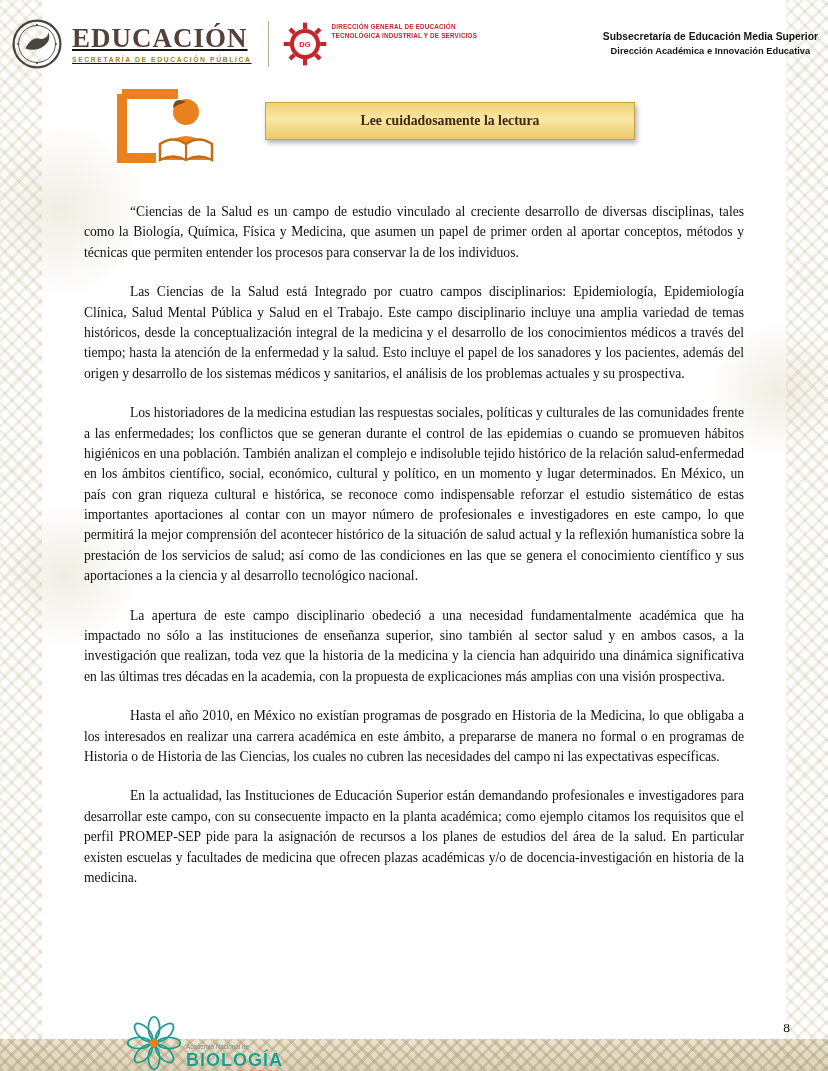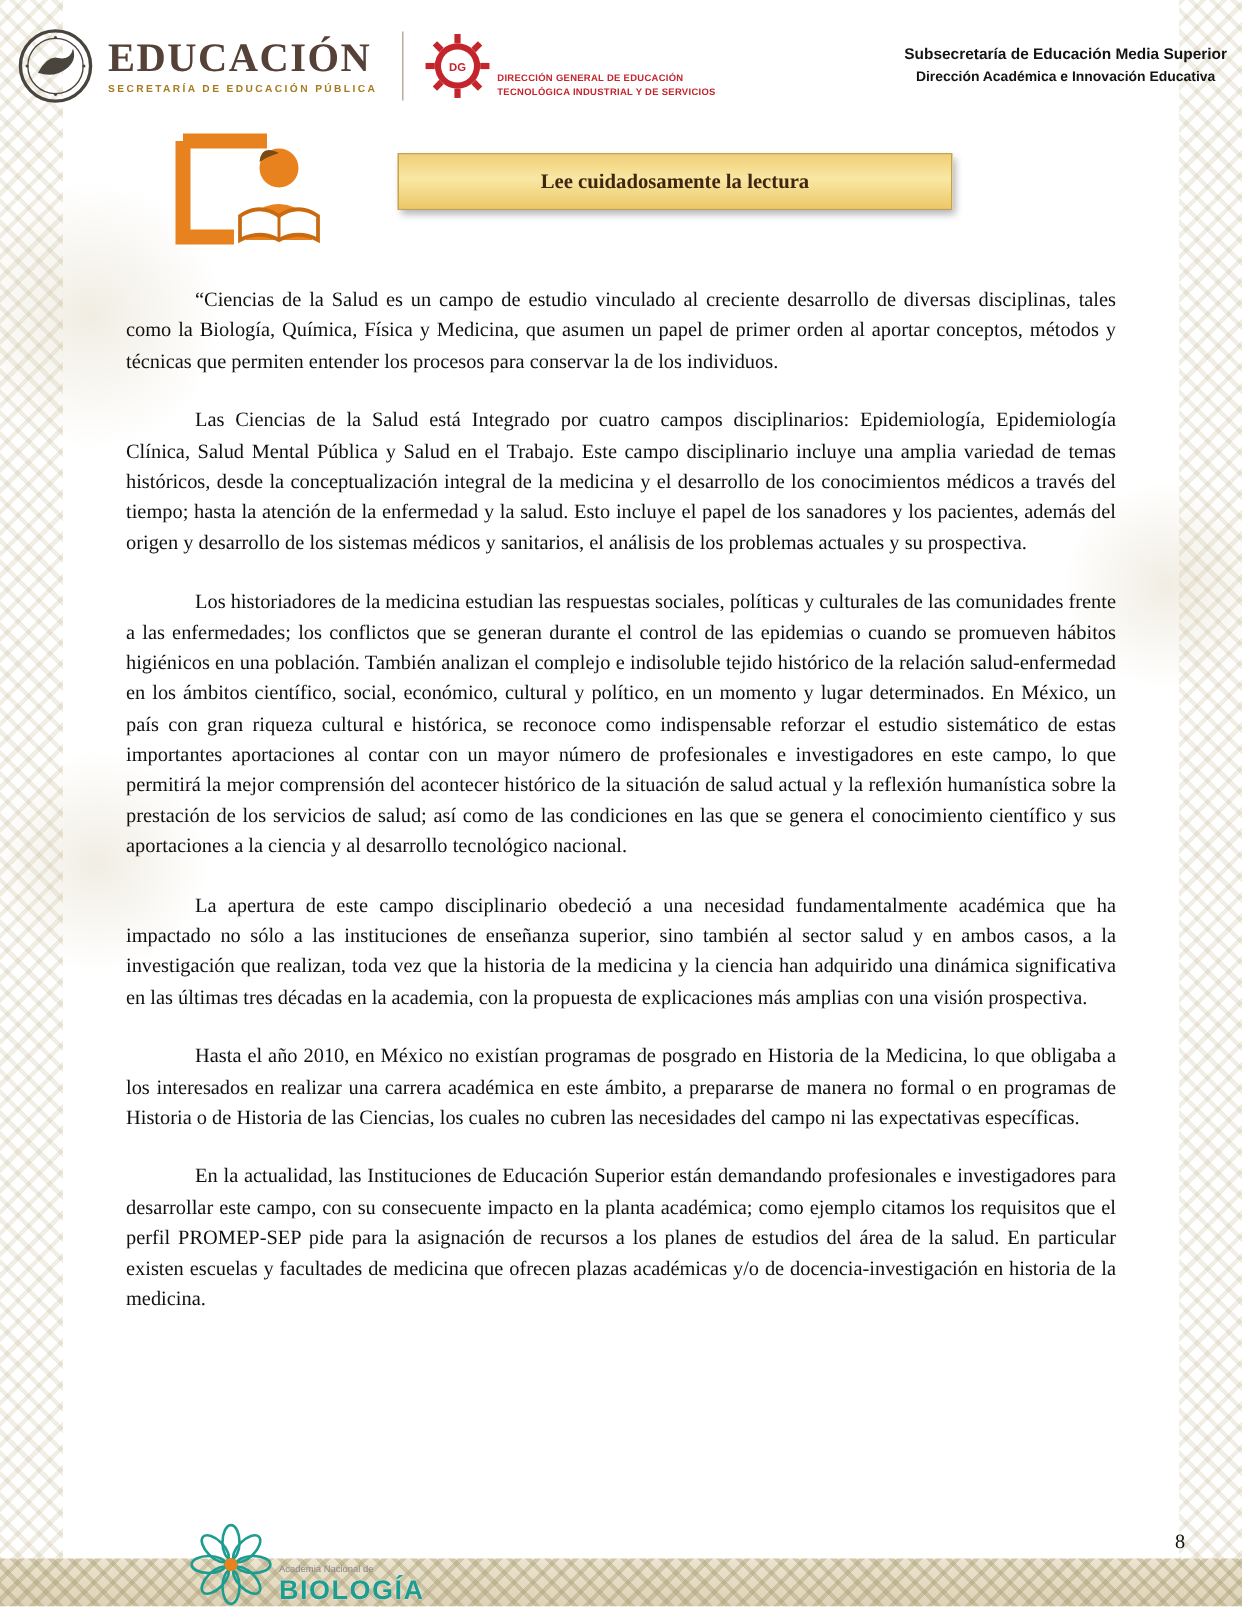--- a/index.html
+++ b/index.html
@@ -23,45 +23,45 @@
   .watermark{ position:absolute; border-radius:50%; z-index:0;
     background:radial-gradient(circle, rgba(208,196,162,.30), transparent 70%); }
   .wm1{ left:-30px; top:120px; width:180px; height:180px; }
   .wm2{ left:-10px; top:500px; width:150px; height:150px; }
   .wm3{ right:-20px; top:320px; width:140px; height:140px; }
 
   
   .header{ position:absolute; top:12px; left:10px; right:10px; height:64px;
     display:flex; align-items:center; z-index:2; }
   .eagle{ width:54px; height:54px; flex:0 0 auto; }
-  .edu-block{ margin-left:8px; }
+  .edu-block{ margin-left:8px;text-decoration:underline; }
   .edu-title{ font-family:"Liberation Serif", serif; font-weight:bold; font-size:27px;
     letter-spacing:1px; color:#554138; line-height:1; }
   .edu-sub{ font-family:"Liberation Sans", sans-serif; font-size:6.8px; letter-spacing:1.6px;
     color:#a77b1f; margin-top:4px; font-weight:bold; }
   .header-divider{ width:1px; height:46px; background:#b9ae95; margin:0 14px 0 16px; }
-  .dgeti{ display:flex; align-items:flex-end; }
+  .dgeti{ display:flex; align-items:flex-start; }
   .dgeti-gear{ width:44px; height:44px; }
   .dgeti-text{ margin-left:5px; font-family:"Liberation Sans", sans-serif; font-size:6.3px;
     font-weight:bold; color:#c4242b; line-height:1.45; letter-spacing:.2px; }
   .header-right{ margin-left:auto; text-align:center; font-family:"Liberation Sans", sans-serif;
     font-weight:bold; color:#141414; line-height:1.5; }
   .hr-line{ font-size:9.3px; }
   .hr-line.first{ font-size:10.3px; font-weight:800; }
 
   
   .banner-row{ position:absolute; top:82px; left:0; right:0; z-index:2; }
   .reading-icon{ position:absolute; left:104px; top:2px; width:136px; height:88px; }
   .banner{ position:absolute; left:265px; top:20px; width:370px; padding:7px 10px 8px;
     background:linear-gradient(180deg,#f1d078 0%, #f8e7a4 45%, #edc868 100%);
     border:1px solid #c7a24a; box-shadow:2px 3px 5px rgba(0,0,0,.30);
     text-align:center; font-weight:bold; font-size:13.8px; color:#40250f; line-height:1.55; }
 
   
-  .reading{ position:absolute; top:190px; left:84px; width:660px; z-index:2;
+  .reading{ position:absolute; top:202px; left:84px; width:660px; z-index:2;
     font-size:13.6px; line-height:1.50; text-align:justify; color:#101010; }
   .reading p{ text-indent:46px; margin-bottom:19px; }
 
   
   .page-number{ position:absolute; right:38px; top:1020px; font-size:13.5px; z-index:3; }
   .bio-logo{ position:absolute; left:126px; top:1008px; display:flex; align-items:center; z-index:3; }
   .bio-flower{ width:56px; height:56px; }
   .bio-text{ margin-left:4px; line-height:1;margin-top:36px; }
   .bio-top{ font-family:"Liberation Sans", sans-serif; font-size:6.3px; color:#8a8a8a; margin-bottom:1px; }
   .bio-main{ font-family:"Liberation Sans", sans-serif; font-weight:800; font-size:18px;

